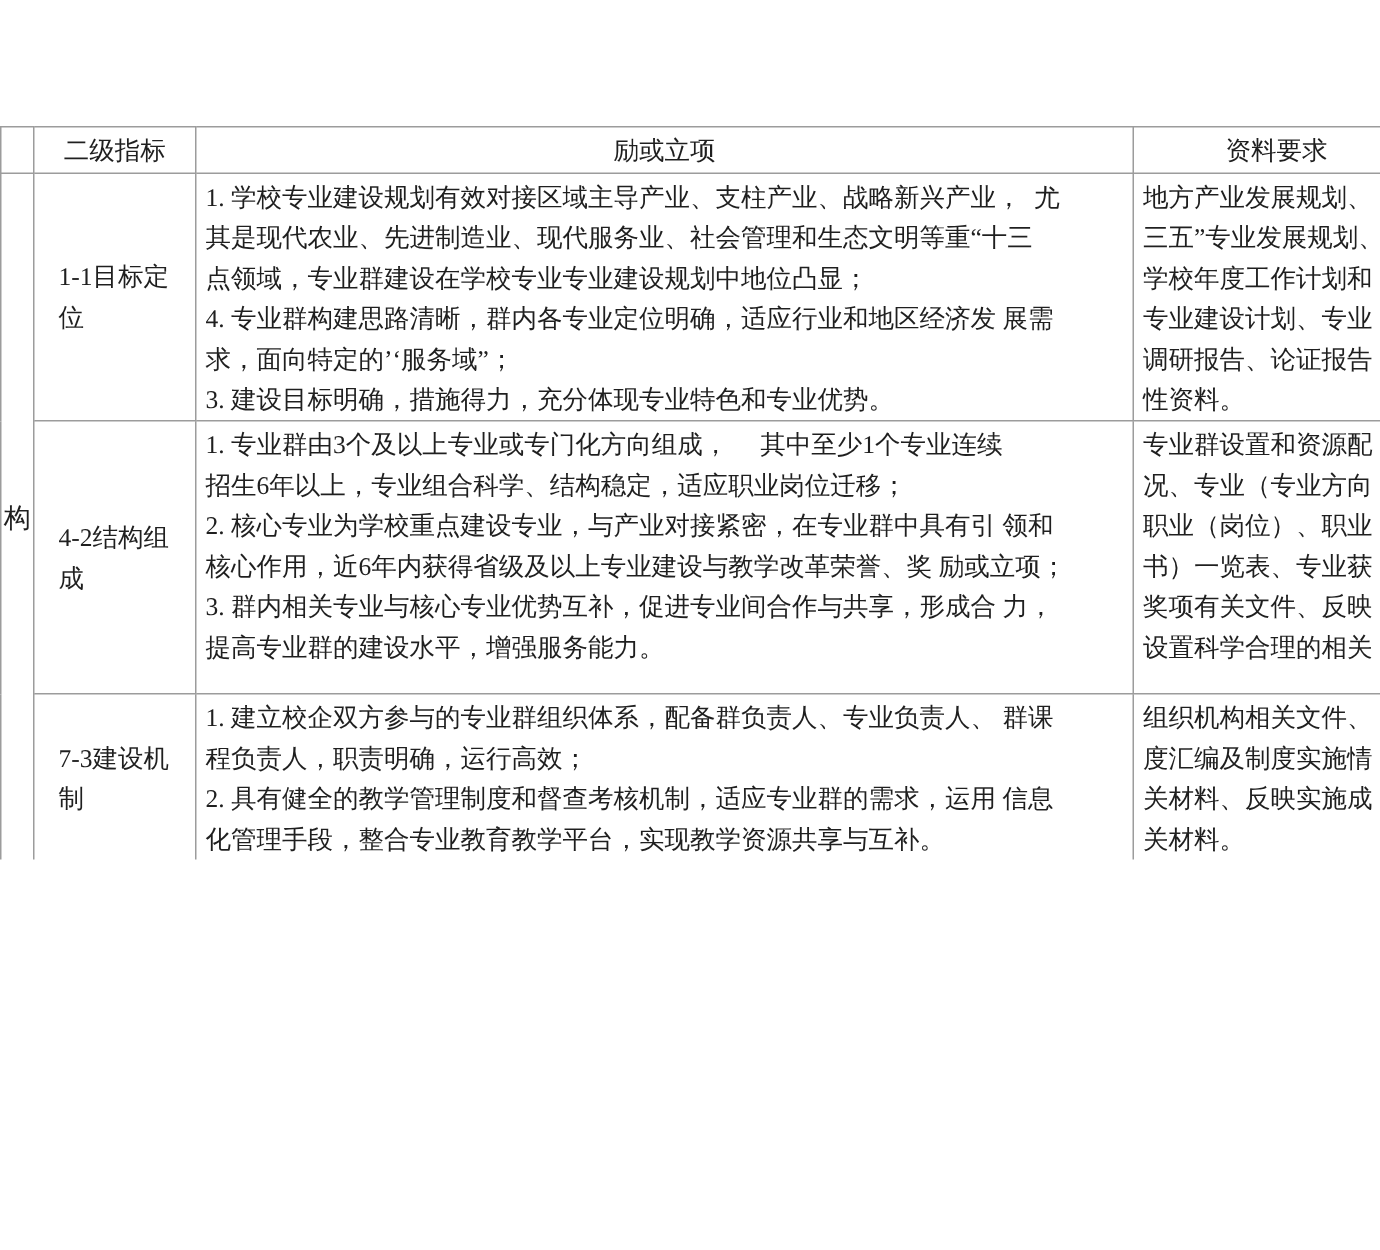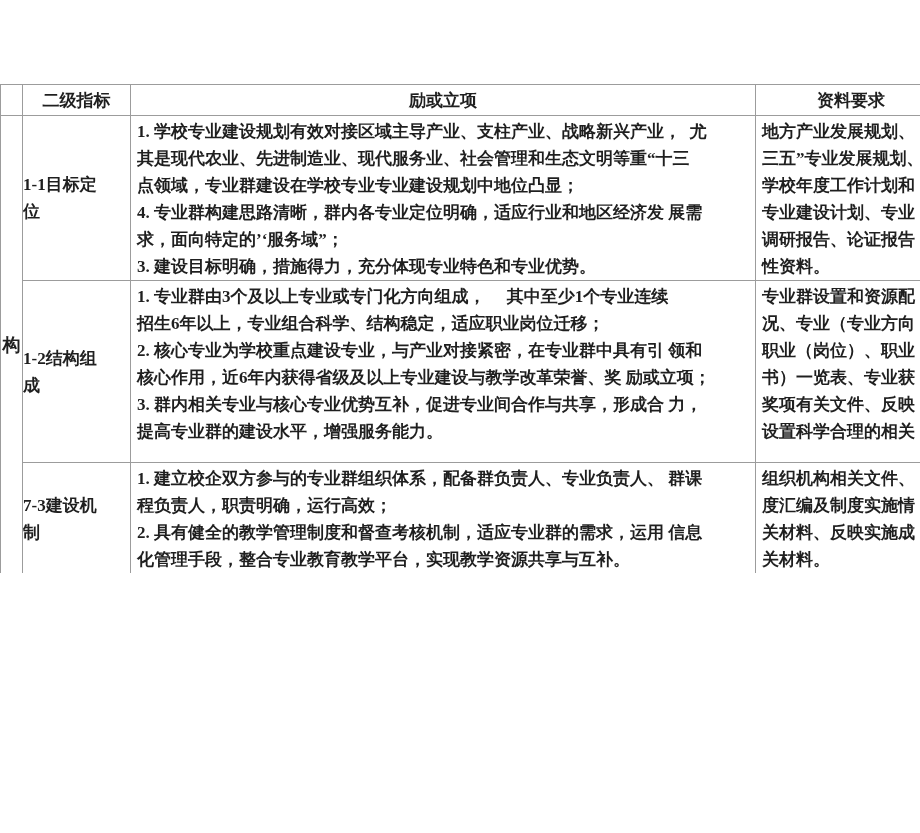--- a/index.html
+++ b/index.html
@@ -26,38 +26,38 @@
   table.indicator-table {
     border-collapse: collapse;
     table-layout: fixed;
     width: 946px;
   }
   .indicator-table th,
   .indicator-table td {
     border: 1px solid #9c9c9c;
     font-size: 17px;
     line-height: 27px;
-    font-weight: bold;
+    font-weight: normal;
     padding: 0;
     vertical-align: top;
     overflow: hidden;
   }
   .indicator-table th {
     height: 30px;
     text-align: center;
     vertical-align: middle;
   }
   td.cell-group {
     text-align: center;
     vertical-align: middle;
     font-size: 18px;
   }
   td.cell-indicator {
     vertical-align: middle;
-    padding-left: 0;
+    padding-left: 16px;
     white-space: pre-wrap;
   }
   td.cell-content,
   td.cell-materials {
     padding: 2px 6px 0 6px;
     white-space: pre-wrap;
   }
   tr.row-1 { height: 165px; }
   tr.row-2 { height: 182px; }
   tr.row-3 { height: 112px; }
@@ -91,21 +91,21 @@
 求，面向特定的’‘服务域”；
 3. 建设目标明确，措施得力，充分体现专业特色和专业优势。</td>
         <td class="cell-materials">地方产业发展规划、
 三五”专业发展规划、
 学校年度工作计划和
 专业建设计划、专业
 调研报告、论证报告
 性资料。</td>
       </tr>
       <tr class="row-2">
-        <td class="cell-indicator">1-2结构组
+        <td class="cell-indicator">4-2结构组
 成</td>
         <td class="cell-content">1. 专业群由3个及以上专业或专门化方向组成，     其中至少1个专业连续
 招生6年以上，专业组合科学、结构稳定，适应职业岗位迁移；
 2. 核心专业为学校重点建设专业，与产业对接紧密，在专业群中具有引 领和
 核心作用，近6年内获得省级及以上专业建设与教学改革荣誉、奖 励或立项；
 3. 群内相关专业与核心专业优势互补，促进专业间合作与共享，形成合 力，
 提高专业群的建设水平，增强服务能力。</td>
         <td class="cell-materials">专业群设置和资源配
 况、专业（专业方向
 职业（岗位）、职业

